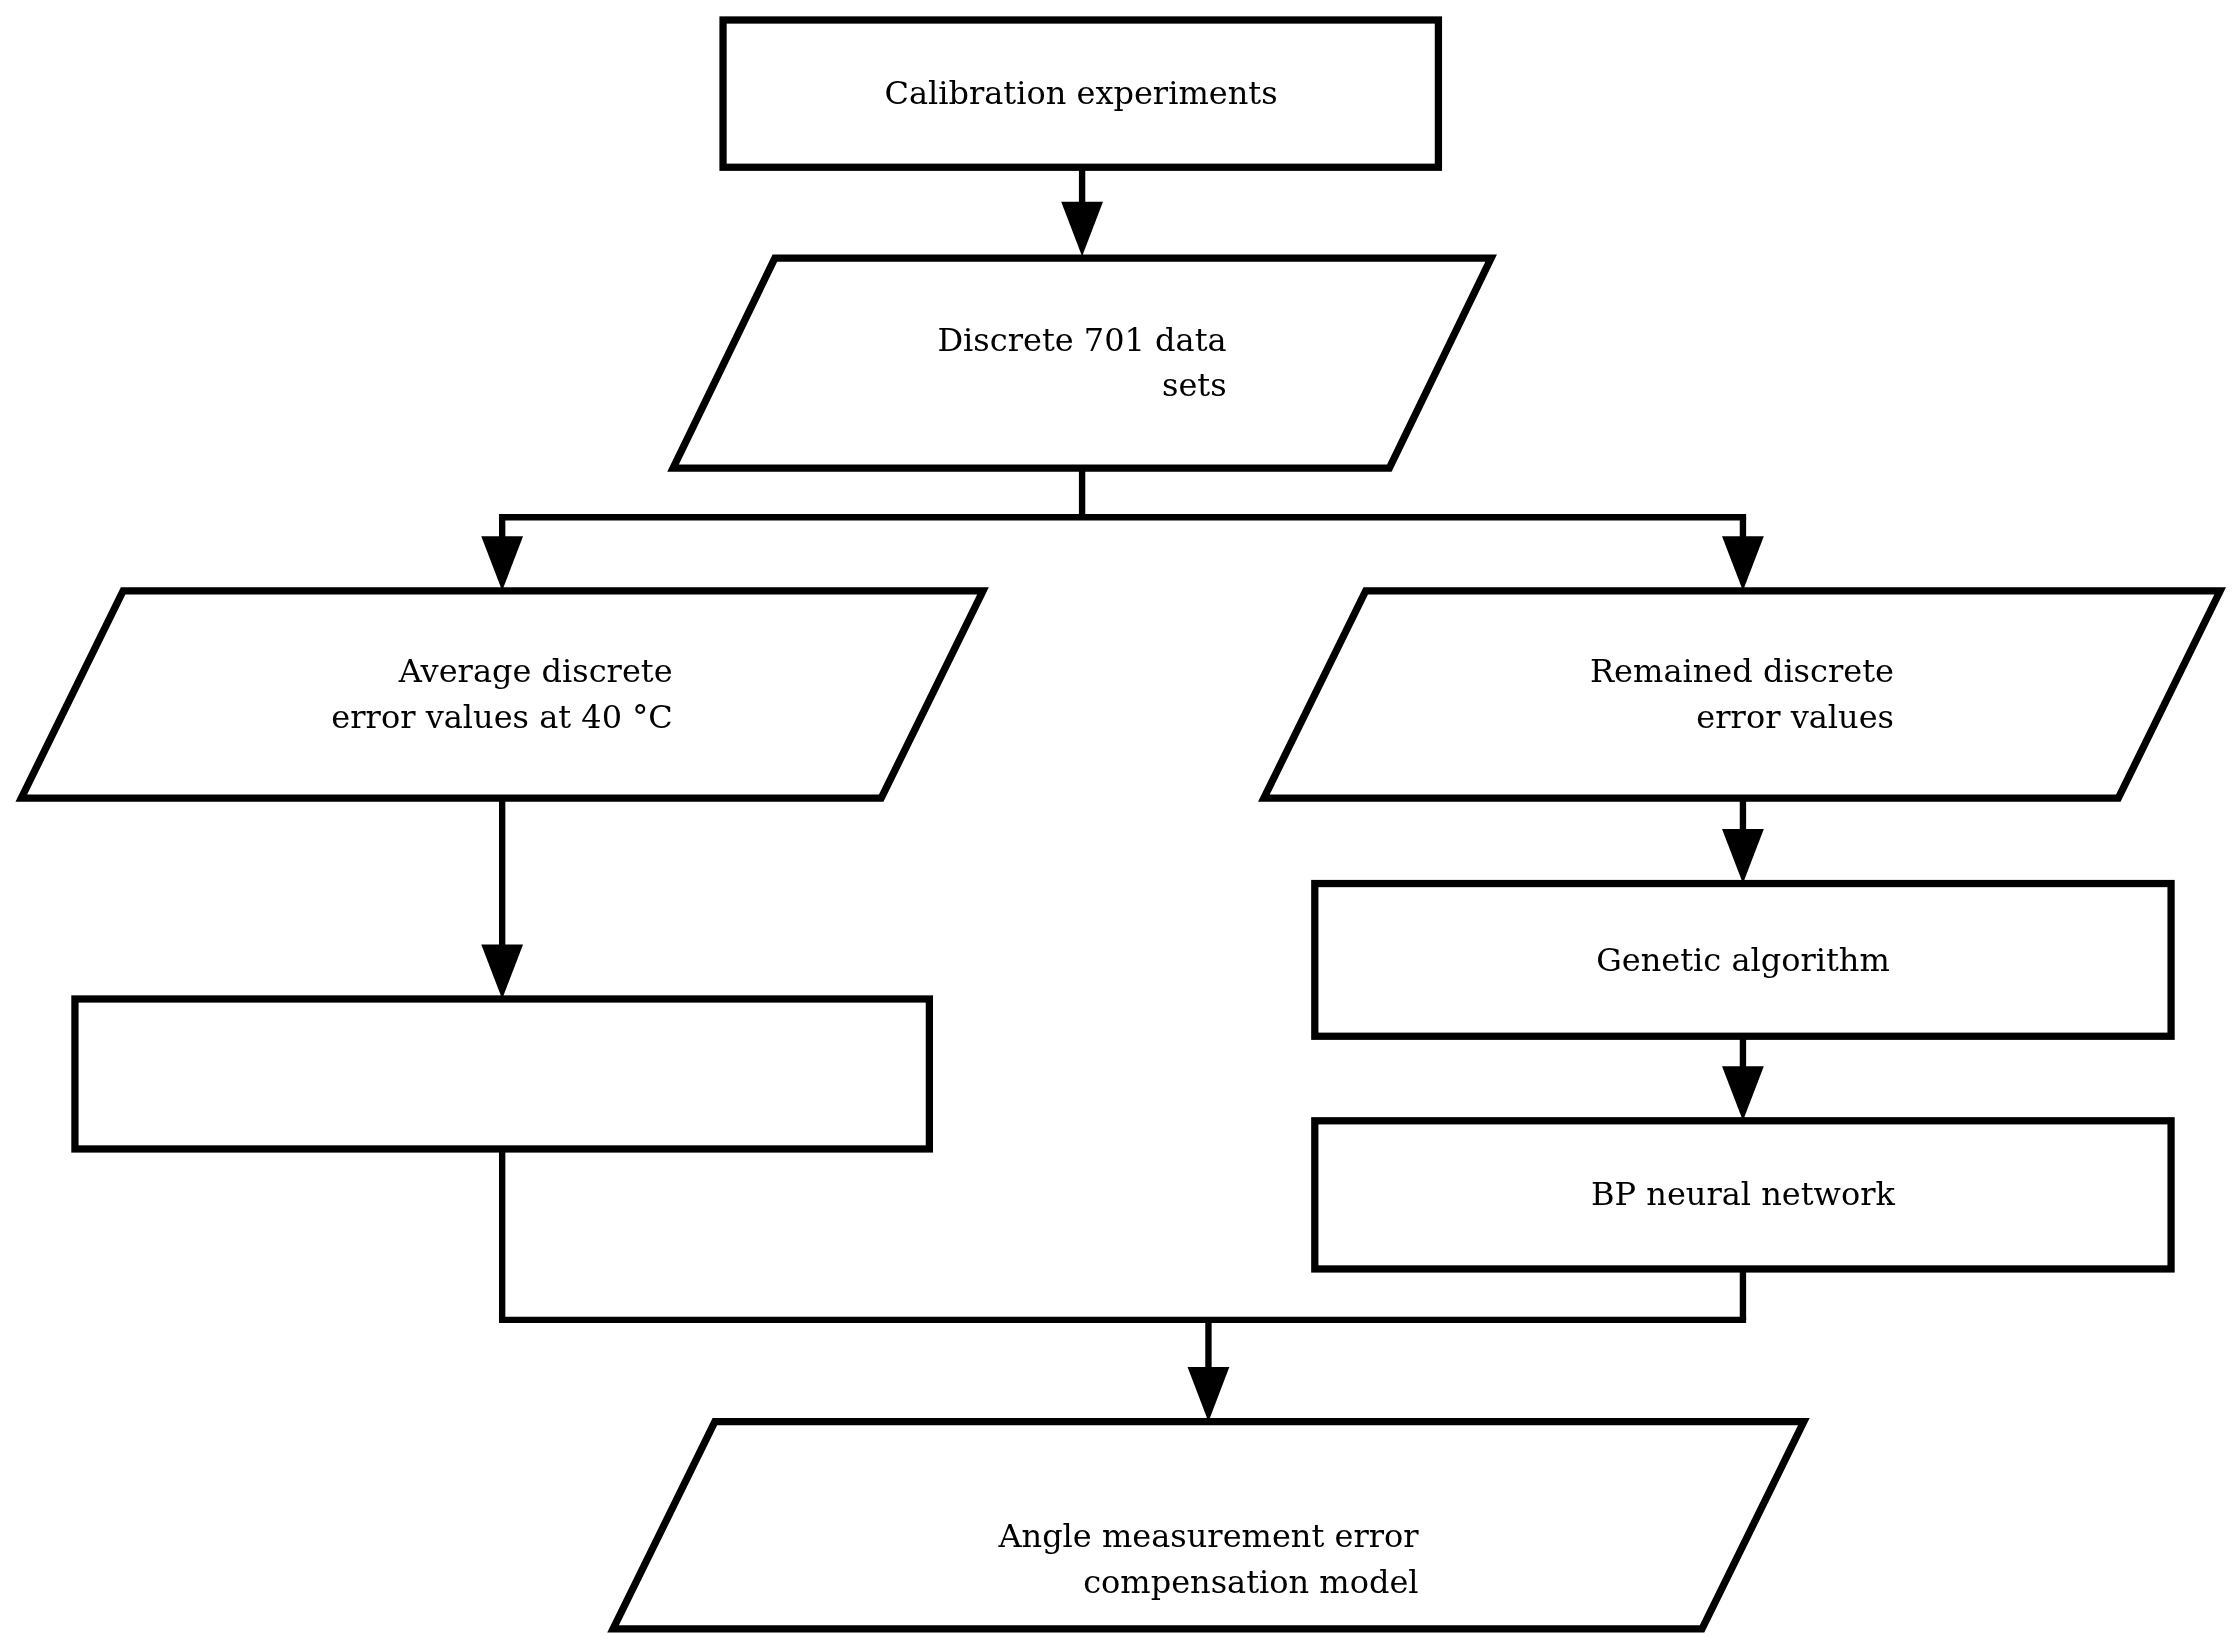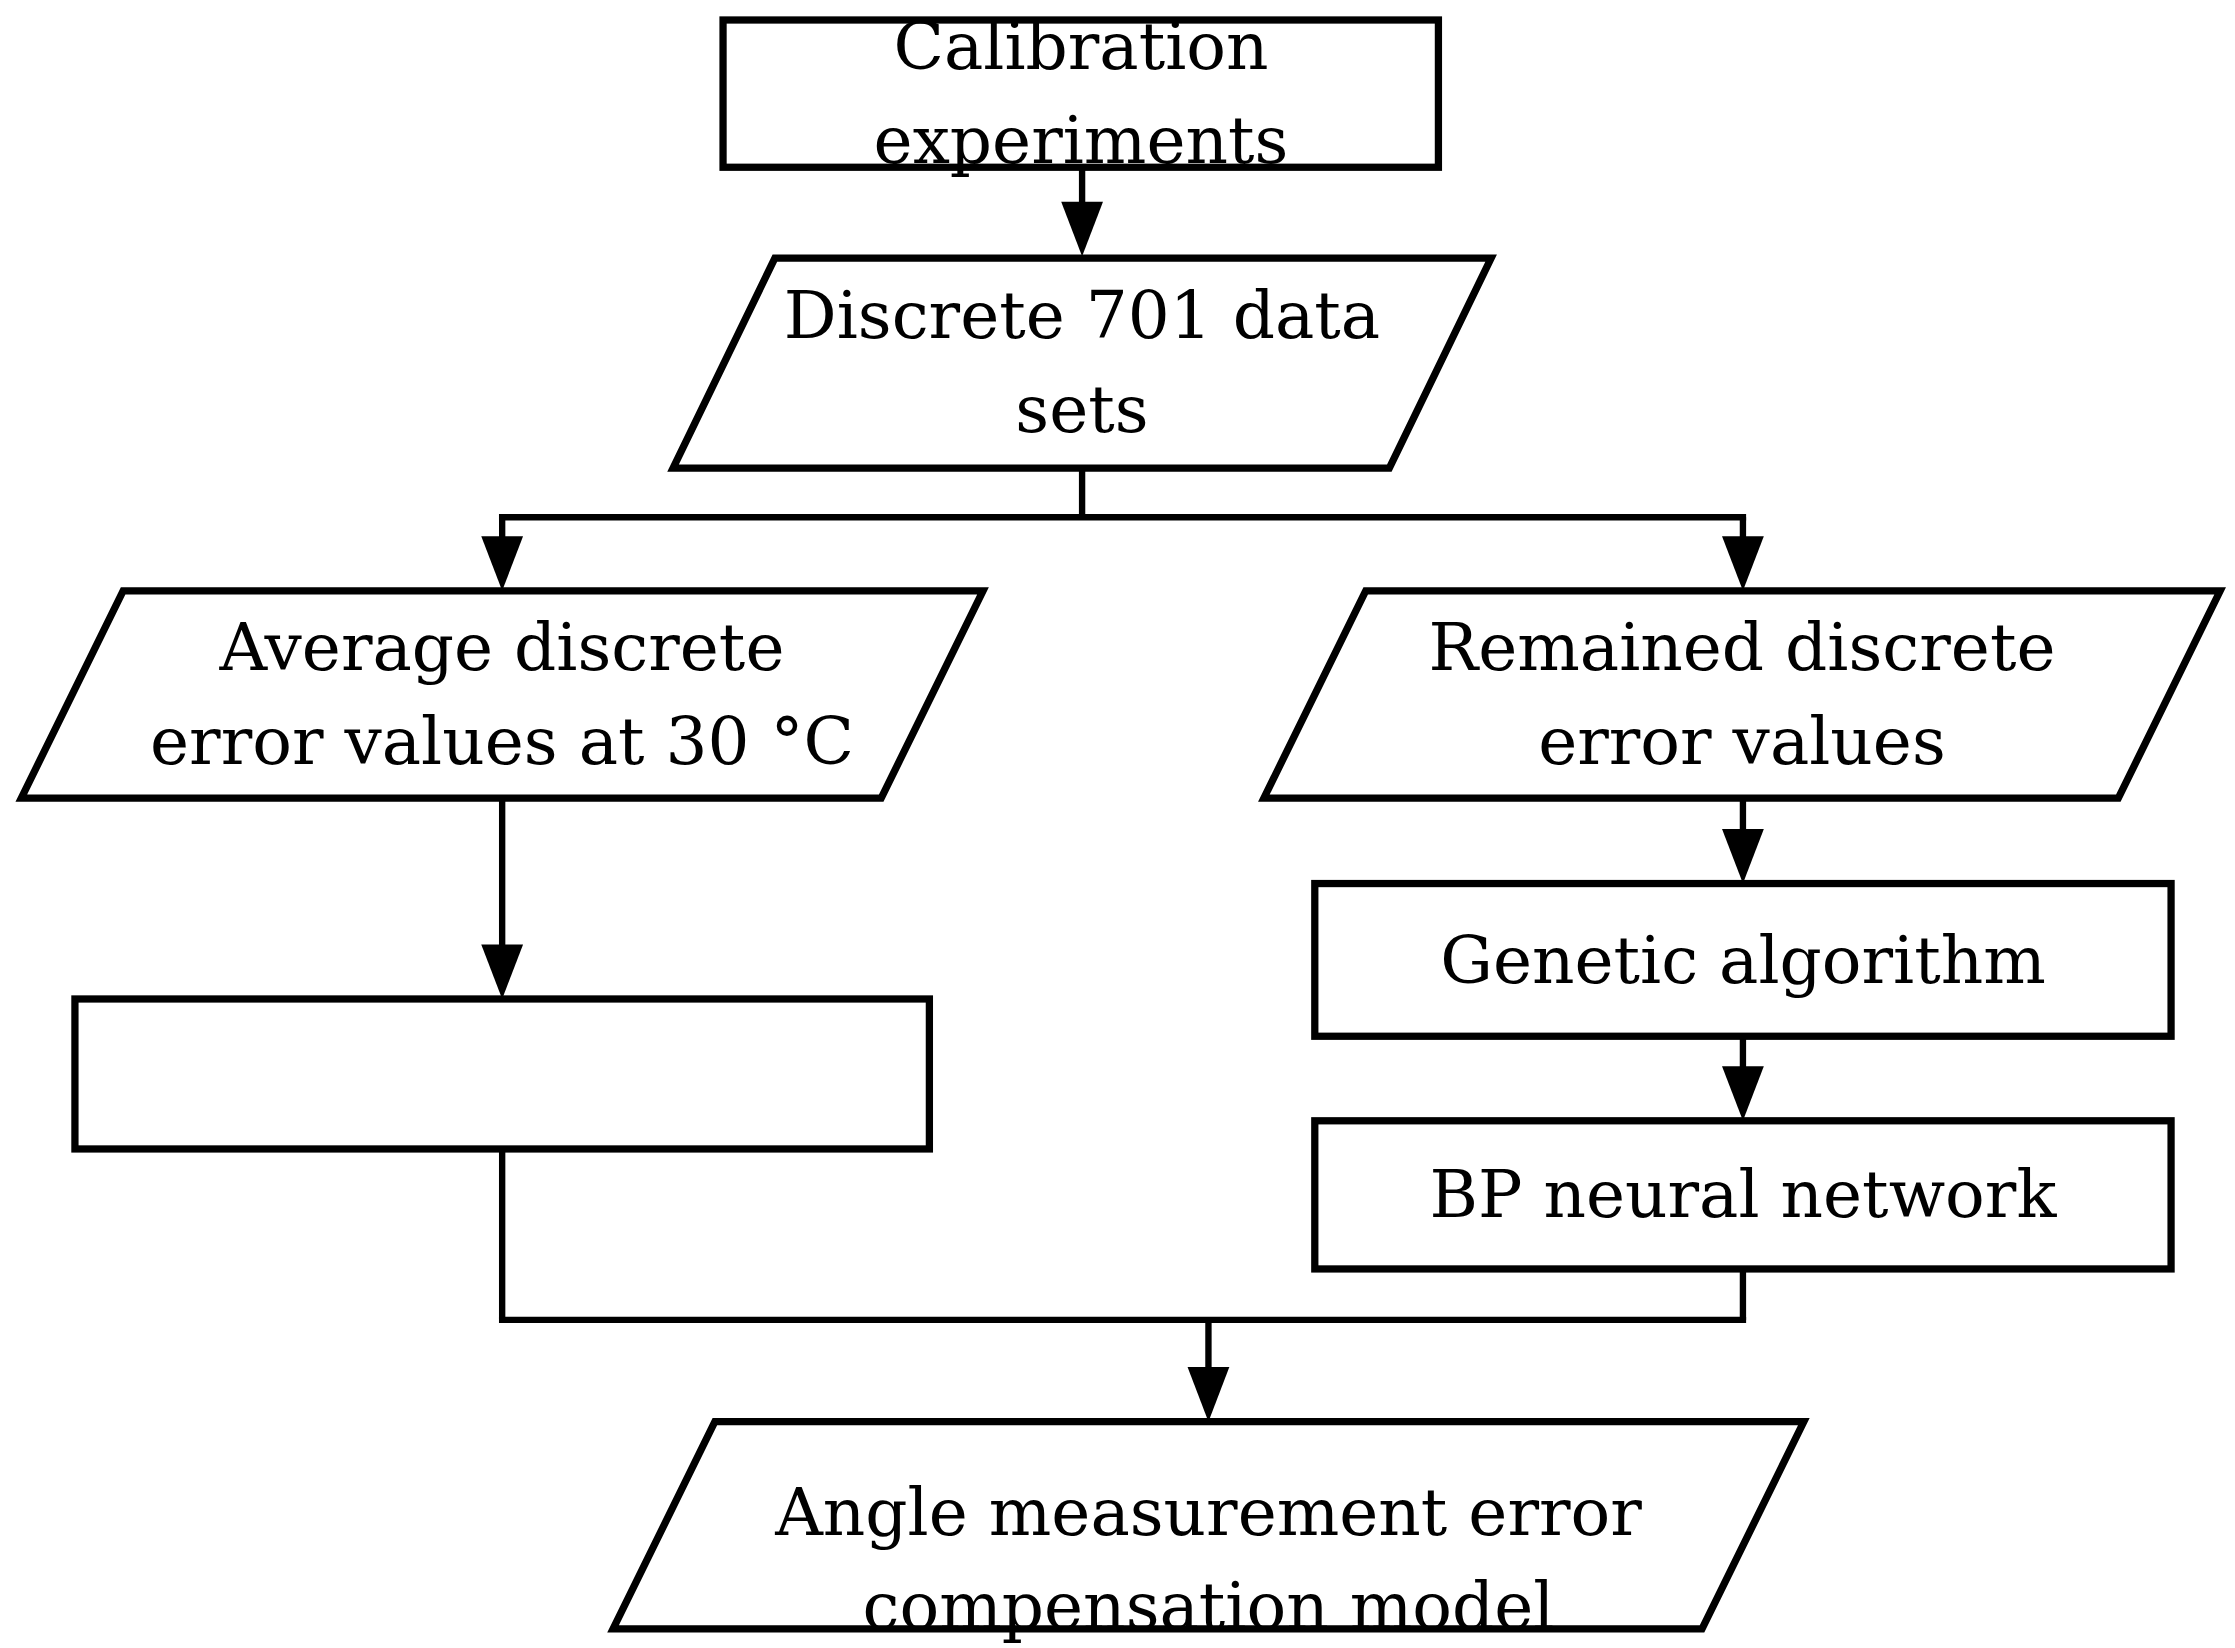--- a/index.html
+++ b/index.html
@@ -21,23 +21,23 @@
     top: 0;
     width: 2236px;
     height: 1648px;
     display: block;
   }
   .label {
     position: absolute;
     display: flex;
     align-items: center;
     justify-content: center;
-    text-align: center;
+    text-align: right;
     white-space: pre-line;
-    font-size: 66px;
+    font-size: 32px;
     line-height: 1.42;
     color: #000000;
     pointer-events: none;
   }
 </style>
 </head>
 <body>
 
 <div class="stage">
 
@@ -87,21 +87,21 @@
     <line x1="1329" y1="1452" x2="1329" y2="1515" stroke="#000000" stroke-width="7"></line>
     <polygon points="1306,1504 1352,1504 1329,1564" fill="#000000"></polygon>
   </svg>
 
   <div class="label" style="left:723px; top:20px; width:716px; height:147px;">Calibration experiments</div>
 
   <div class="label" style="left:673px; top:258px; width:818px; height:210px;">Discrete 701 data
 sets</div>
 
   <div class="label" style="left:21px; top:591px; width:962px; height:207px;">Average discrete
-error values at 30 °C</div>
+error values at 40 °C</div>
 
   <div class="label" style="left:1264px; top:591px; width:956px; height:207px;">Remained discrete
 error values</div>
 
 
   <div class="label" style="left:1315px; top:1121px; width:856px; height:148px;">BP neural network</div>
 
   <div class="label" style="left:1315px; top:884px; width:856px; height:153px;">Genetic algorithm</div>
 
   <div class="label" style="left:613px; top:1456px; width:1191px; height:207px;">Angle measurement error

